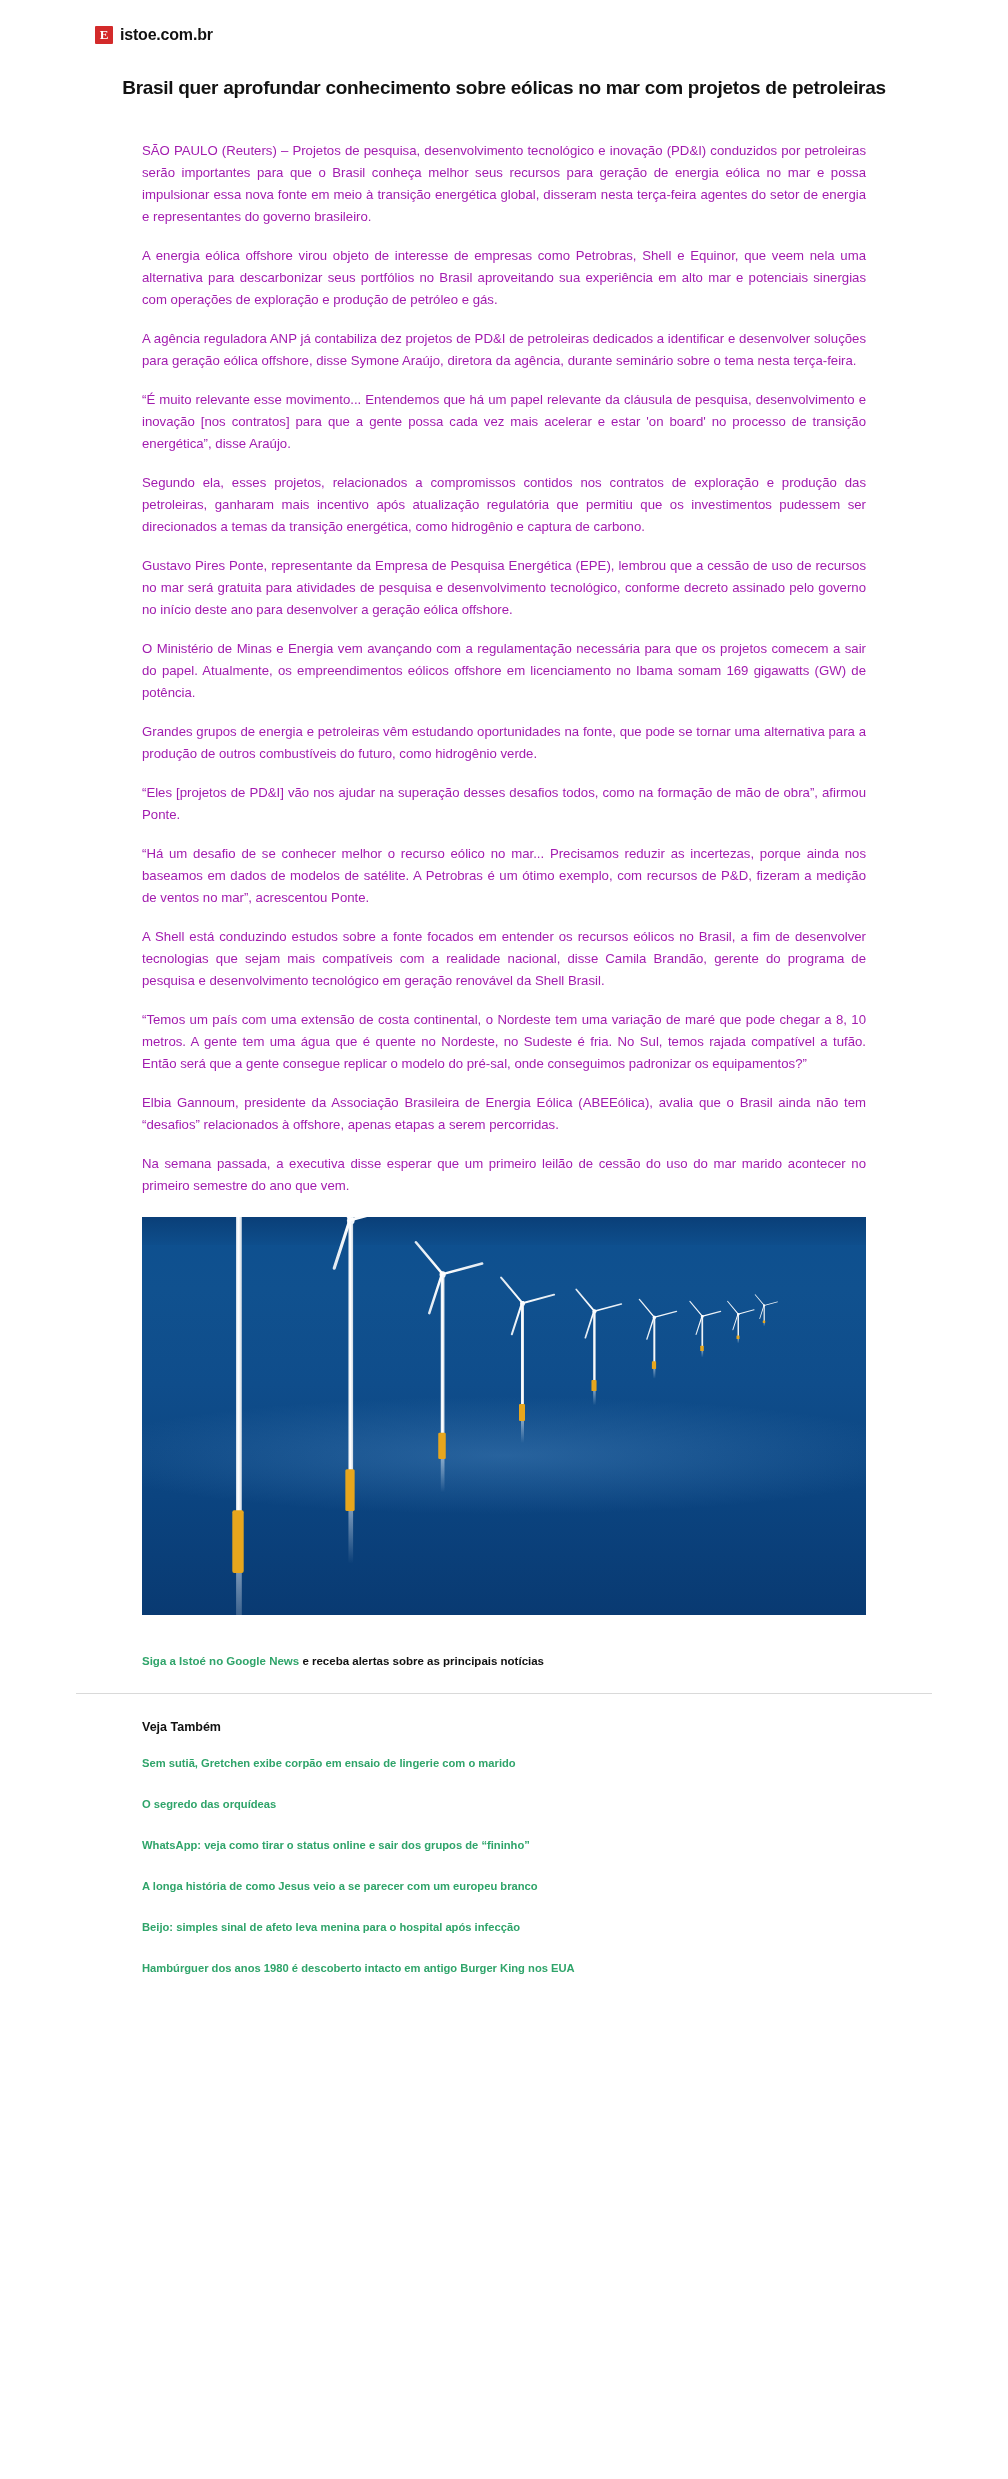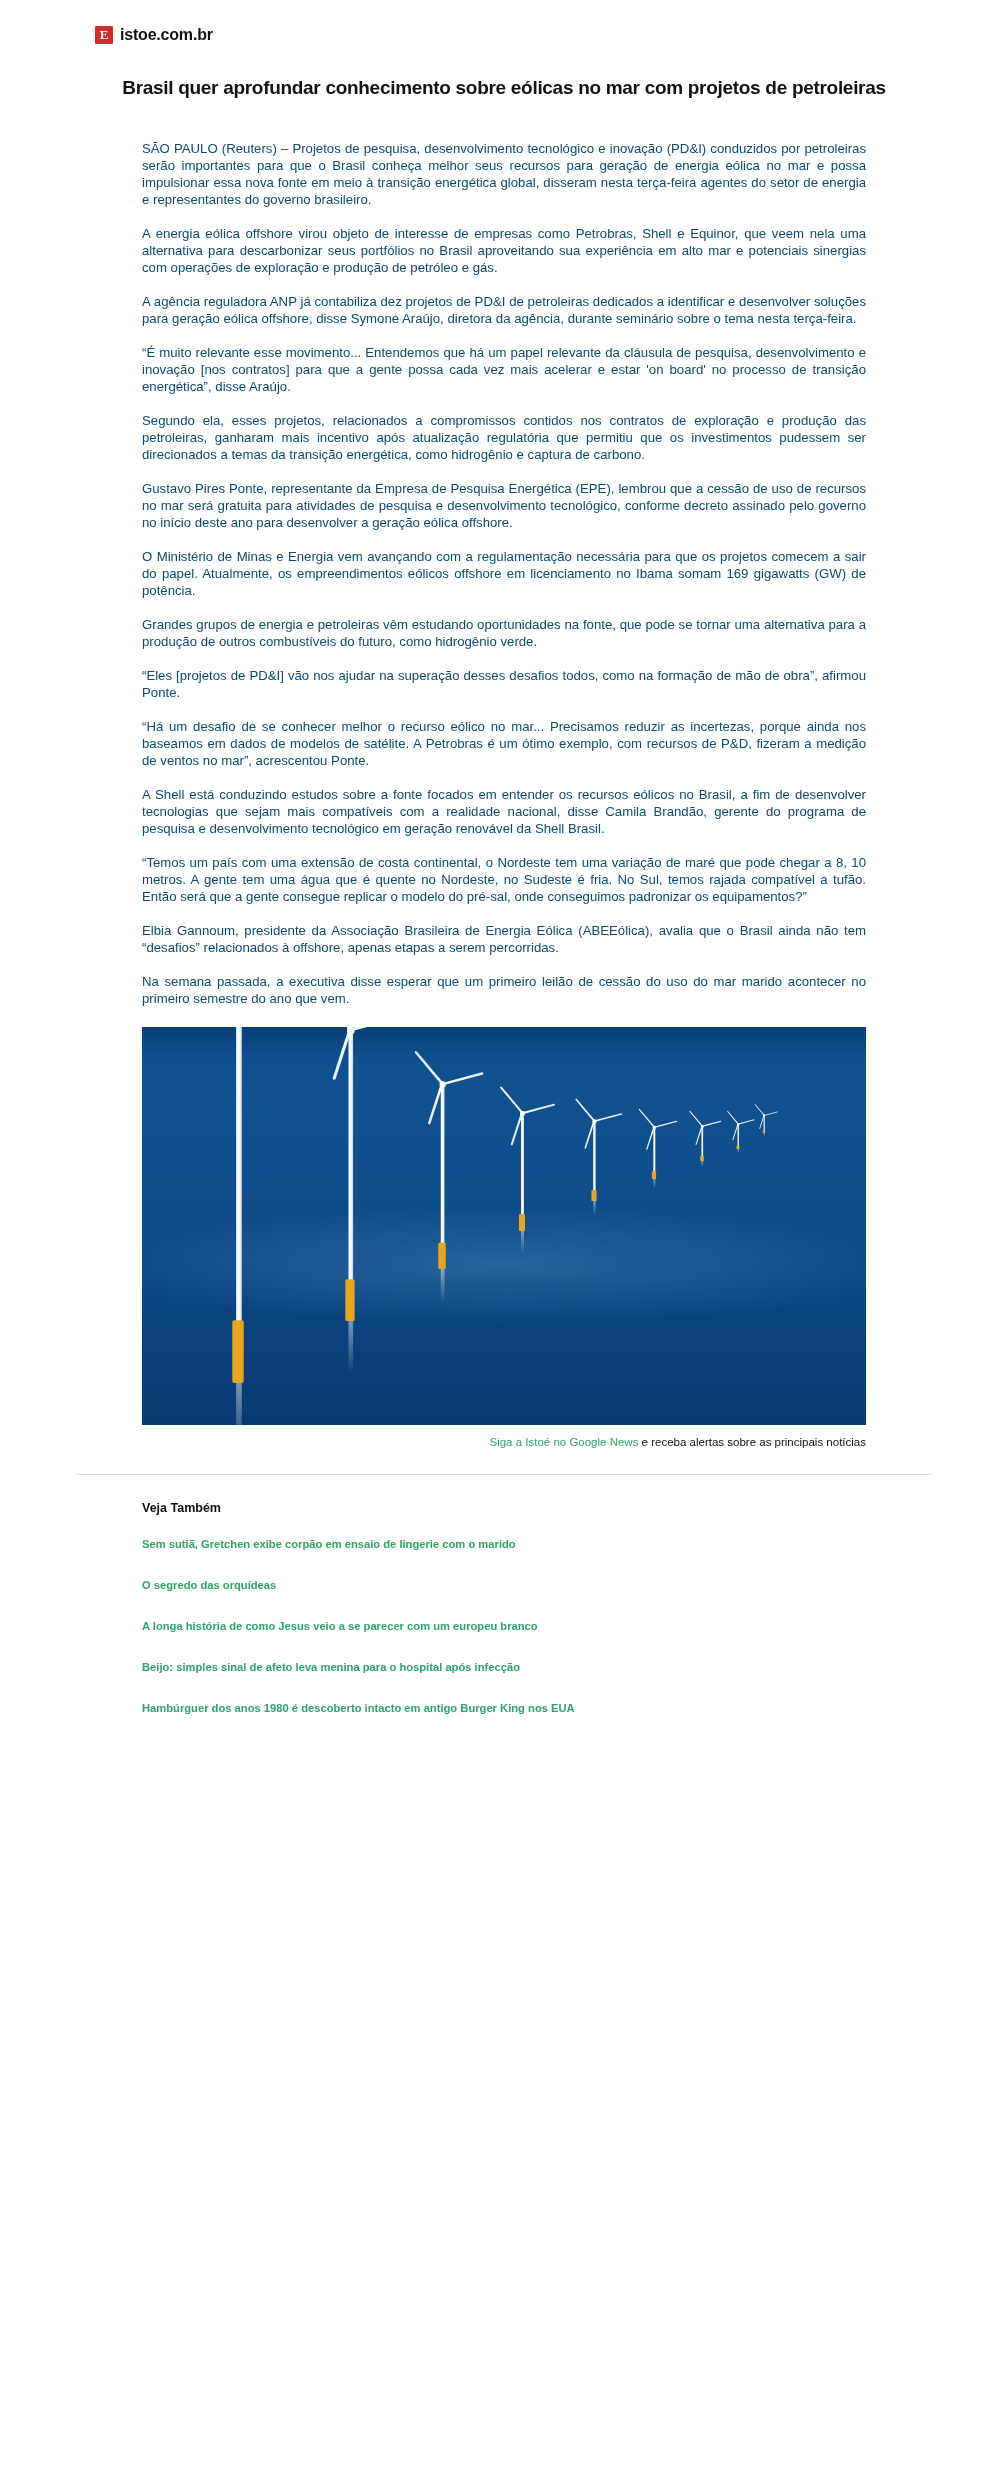--- a/index.html
+++ b/index.html
@@ -57,23 +57,23 @@
     letter-spacing: -0.3px;
   }
   
   .article {
     width: 724px;
     margin: 34px auto 0 auto;
   }
   .article p {
     margin: 0 0 17px 0;
     font-size: 13.2px;
-    line-height: 17px;
+    line-height: 22px;
     text-align: justify;
-    color: #0c4a6e;
+    color: #a21caf;
   }
   .byline {
     margin-top: 6px !important;
   }
   
   .figure {
     width: 724px;
     margin: 20px auto 0 auto;
   }
   .photo {
@@ -149,24 +149,24 @@
     left: 50%;
     bottom: -18%;
     width: 3px;
     margin-left: -1.5px;
     height: 18%;
     background: linear-gradient(rgba(255,255,255,0.45), rgba(255,255,255,0));
   }
   
   .gnews {
     width: 724px;
-    margin: 11px auto 0 auto;
-    text-align: right;
+    margin: 40px auto 0 auto;
+    text-align: left;
     font-size: 11.5px;
-    font-weight: normal;
+    font-weight: bold;
   }
   .gnews a {
     color: #2fa46a;
     text-decoration: none;
   }
   .gnews .tail { color: #111111; }
   .rule {
     width: 856px;
     height: 1px;
     background: #d9d9d9;
@@ -312,18 +312,19 @@
   <div class="gnews">
     <a href="#">Siga a Istoé no Google News</a><span class="tail"> e receba alertas sobre as principais notícias</span>
   </div>
 
   <div class="rule"></div>
 
   <div class="related">
     <div class="related-title">Veja Também</div>
     <a class="related-item" href="#">Sem sutiã, Gretchen exibe corpão em ensaio de lingerie com o marido</a>
     <a class="related-item" href="#">O segredo das orquídeas</a>
+    <a class="related-item" href="#">WhatsApp: veja como tirar o status online e sair dos grupos de “fininho”</a>
     <a class="related-item" href="#">A longa história de como Jesus veio a se parecer com um europeu branco</a>
     <a class="related-item" href="#">Beijo: simples sinal de afeto leva menina para o hospital após infecção</a>
     <a class="related-item" href="#">Hambúrguer dos anos 1980 é descoberto intacto em antigo Burger King nos EUA</a>
   </div>
 
 </div>
 
 </body></html>

